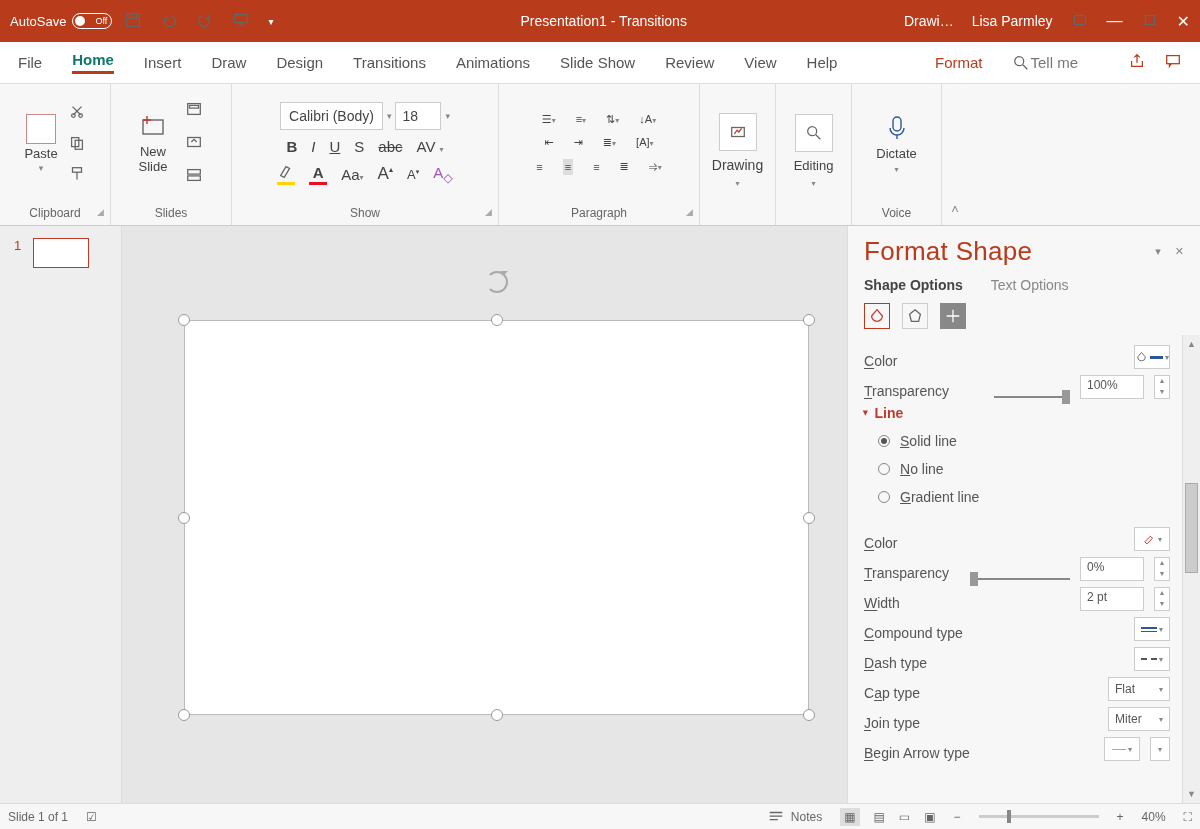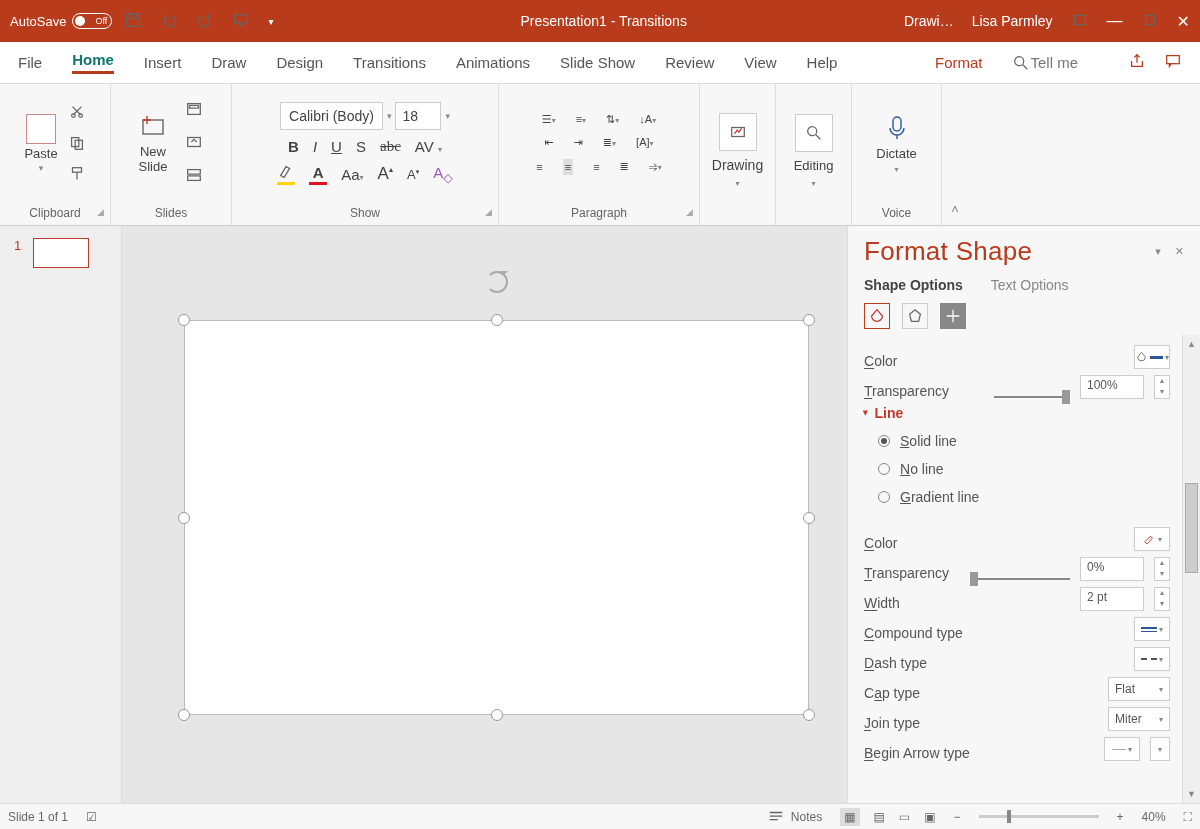--- a/index.html
+++ b/index.html
@@ -262,21 +262,21 @@
         <div class="font-name">Calibri (Body)</div>
         <span style="font-size:9px;color:#888;">▾</span>
         <div class="font-size">18</div>
         <span style="font-size:9px;color:#888;">▾</span>
       </div>
       <div class="font-row2">
         <b>B</b>
         <i>I</i>
         <span class="ul">U</span>
         <span>S</span>
-        <span style="text-decoration:line-through;font-family:Liberation Serif, serif;">abc</span>
+        <span style="text-decoration:line-through;">abc</span>
         <span><span>AV</span> <span class="dd-arrow">▾</span></span>
       </div>
       <div class="font-row3">
         <span style="display:flex;flex-direction:column;align-items:center;gap:1px;">
             <svg class="icn" viewBox="0 0 20 20">
               <path d="M4 14l6-10 4 2-6 10z"></path>
             </svg>
             <span class="swatch-yellow"></span>
           </span>
         <span style="display:flex;flex-direction:column;align-items:center;gap:1px;">

